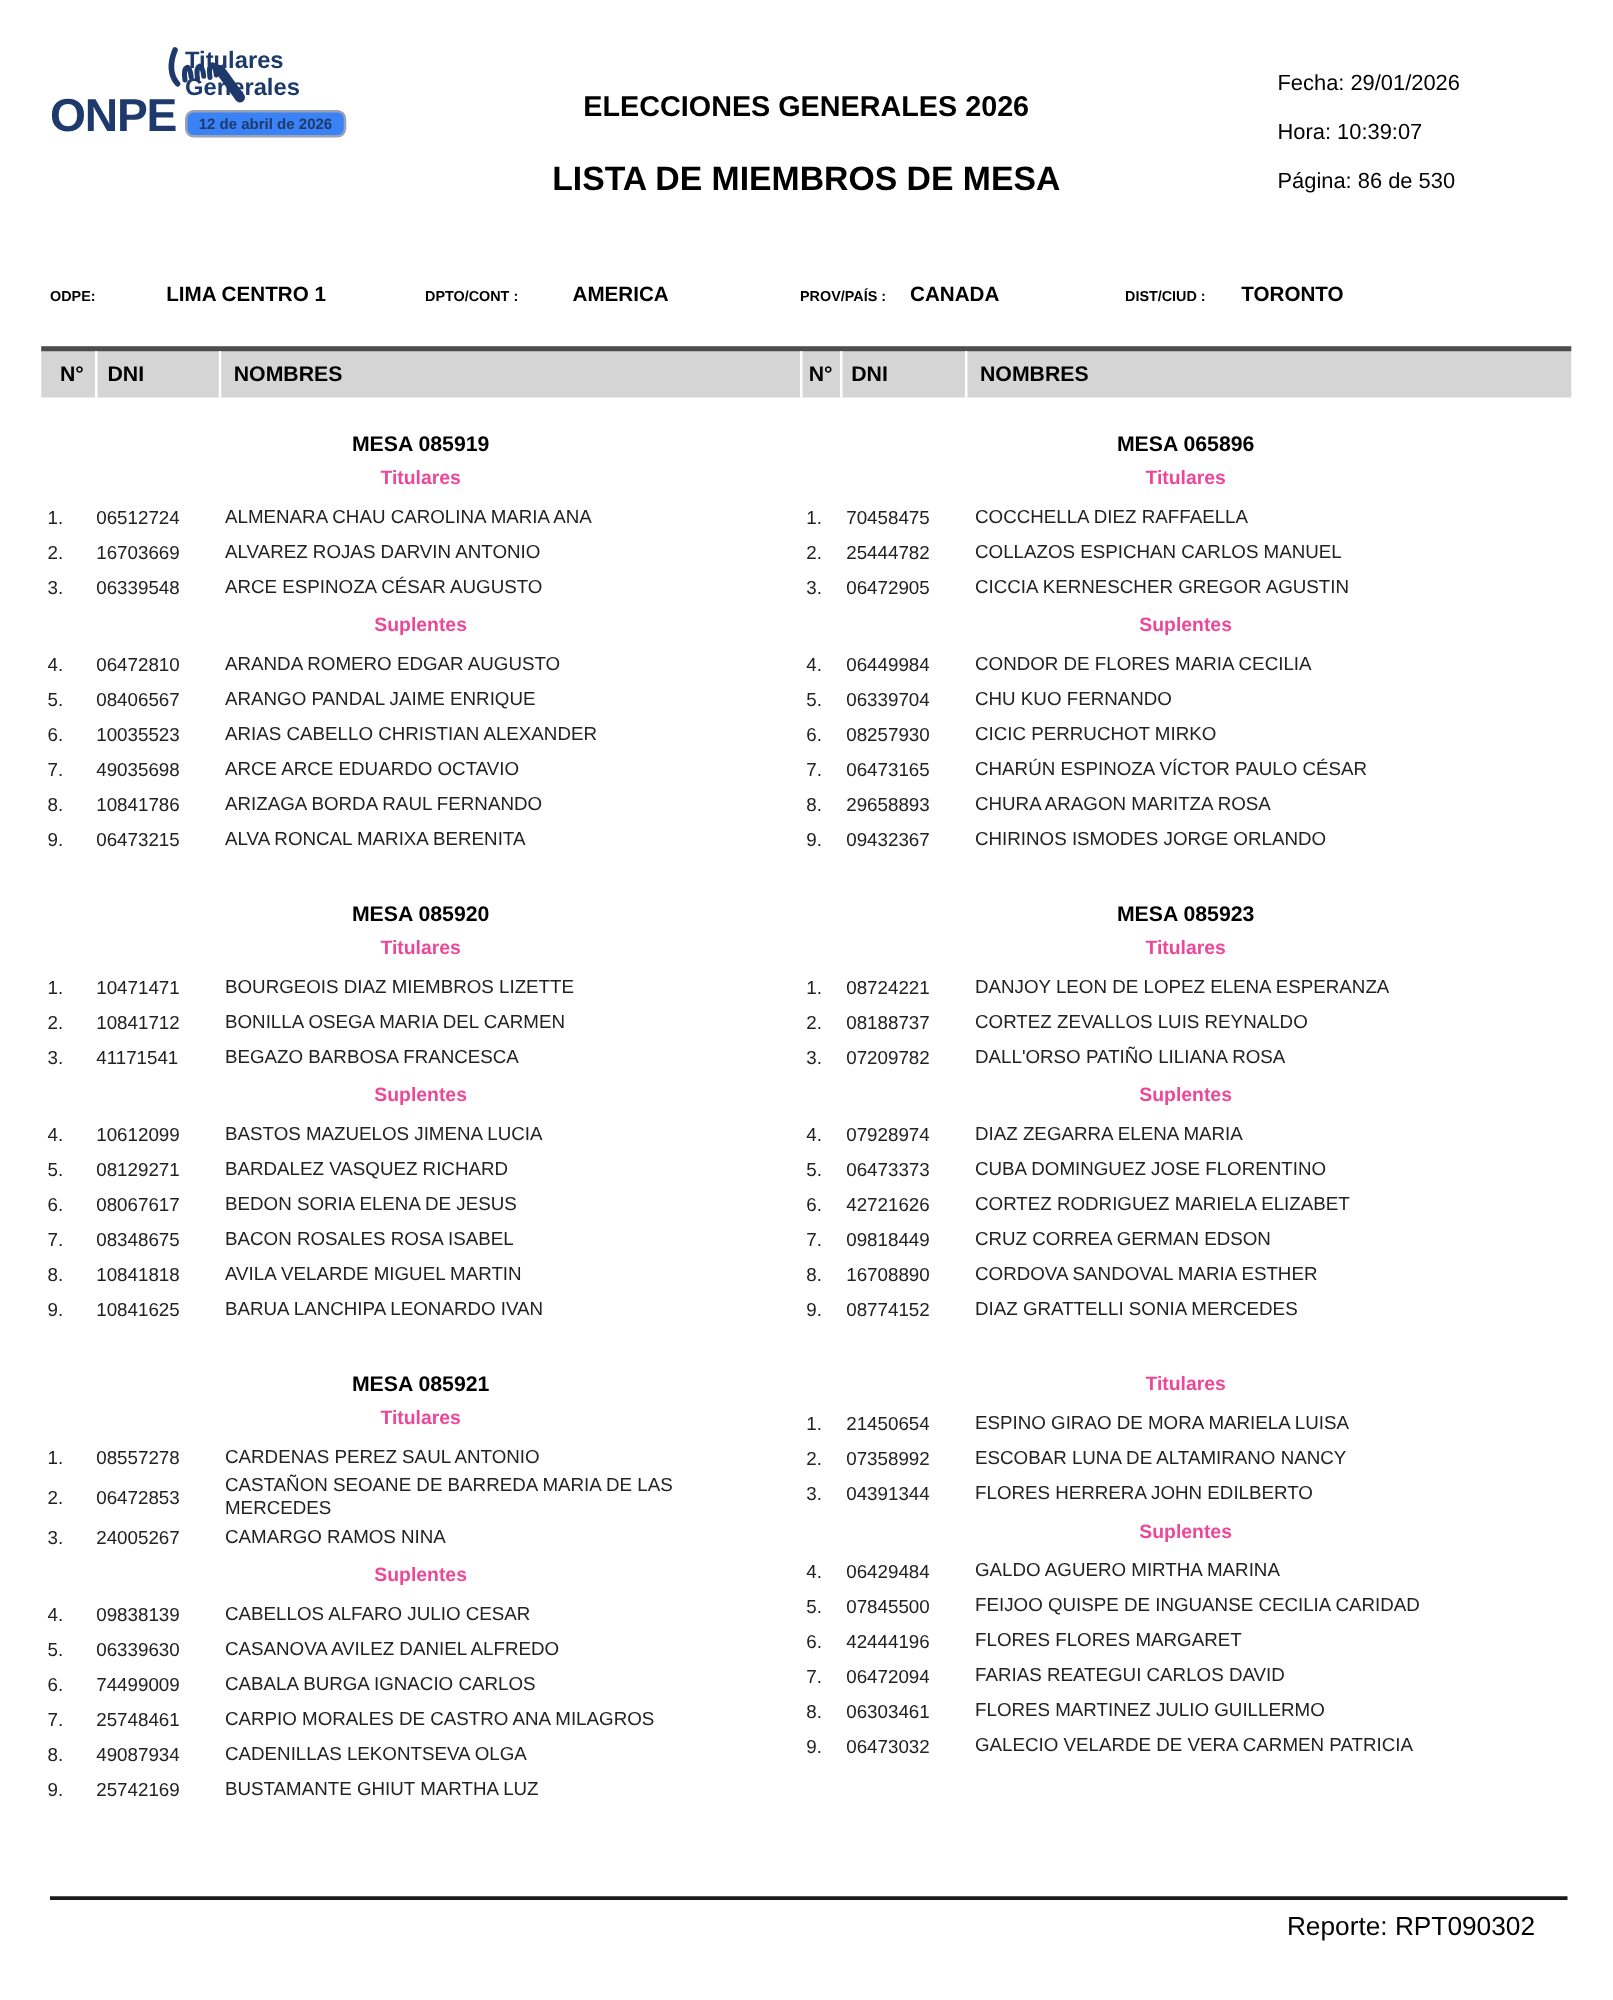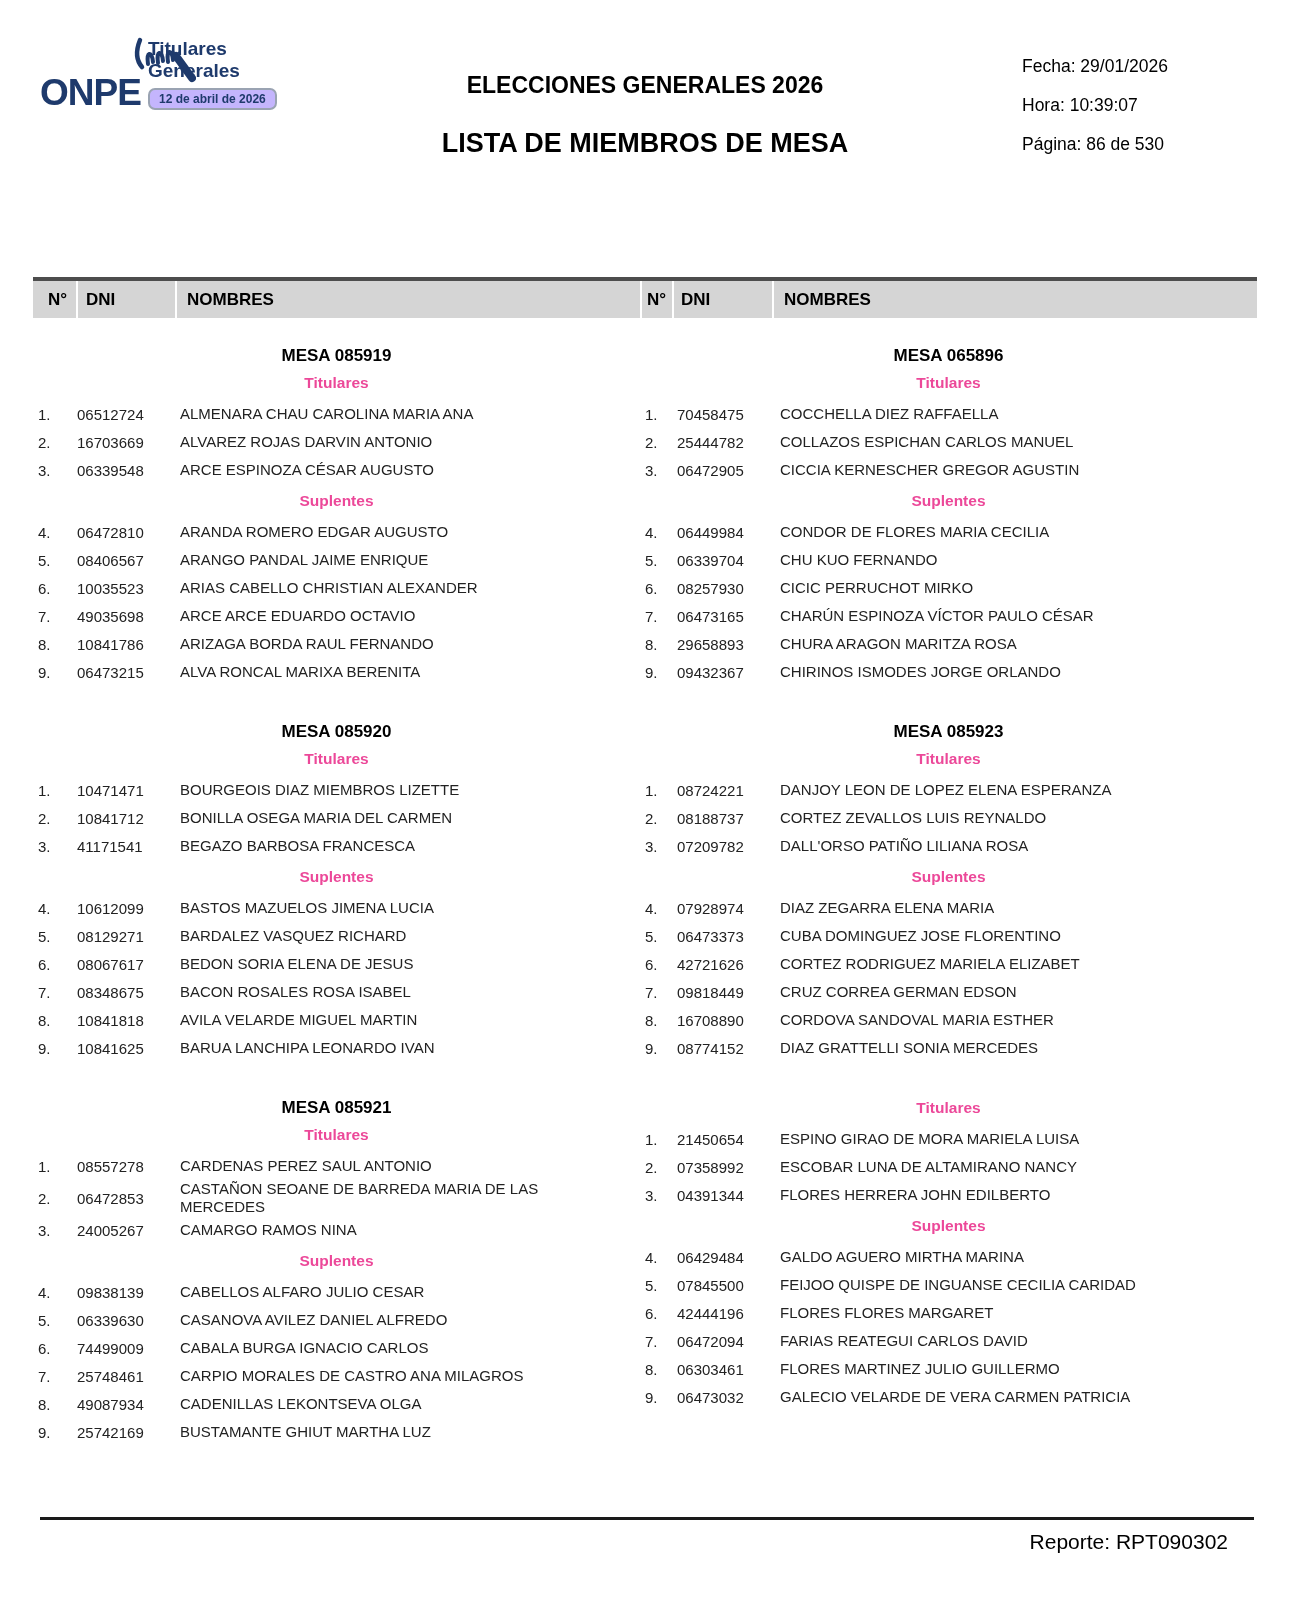--- a/index.html
+++ b/index.html
@@ -13,21 +13,21 @@
   .logo { position:absolute; left:40px; top:34px; width:300px; height:120px; }
   .logo-onpe {
     position:absolute; left:0; top:38px; font-size:37px; font-weight:900;
     letter-spacing:-1px; color:#1e3a6c;
   }
   .hand-icon { position:absolute; left:86px; top:2px; }
   .logo-right { position:absolute; left:108px; top:4px; width:170px; }
   .logo-line { font-size:19px; font-weight:bold; color:#1e3a6c; line-height:22px; }
   .logo-badge {
     display:inline-block; margin-top:6px; border:2px solid #9aa3b2; border-radius:7px;
-    padding:2px 9px; font-size:12px; font-weight:bold; color:#1e3a6c; background:#c4b5fd;
+    padding:2px 9px; font-size:12px; font-weight:bold; color:#1e3a6c; background:#3b82f6;
   }
   .doc-title {
     position:absolute; left:320px; width:650px; top:72px; text-align:center;
     font-size:23px; font-weight:bold; color:#000;
   }
   .doc-subtitle {
     position:absolute; left:320px; width:650px; top:128px; text-align:center;
     font-size:27px; font-weight:bold; color:#000;
   }
   .meta-right { position:absolute; left:1022px; top:55px; font-size:17.5px; color:#000; }
@@ -107,20 +107,30 @@
 
   <div class="doc-title">ELECCIONES GENERALES 2026</div>
   <div class="doc-subtitle">LISTA DE MIEMBROS DE MESA</div>
 
   <div class="meta-right">
     <div>Fecha: 29/01/2026</div>
     <div>Hora: 10:39:07</div>
     <div>Página: 86 de 530</div>
   </div>
 
+  <div class="region-row">
+    <span class="region-label rw-l1">ODPE:</span>
+    <span class="region-value rw-v1">LIMA CENTRO 1</span>
+    <span class="region-label rw-l2">DPTO/CONT :</span>
+    <span class="region-value rw-v2">AMERICA</span>
+    <span class="region-label rw-l3">PROV/PAÍS :</span>
+    <span class="region-value rw-v3">CANADA</span>
+    <span class="region-label rw-l4">DIST/CIUD :</span>
+    <span class="region-value">TORONTO</span>
+  </div>
 
   <div class="bar">
     <div class="bar-half left">
       <div class="bar-cell bh-n-l">N°</div>
       <div class="bar-cell bh-d-l">DNI</div>
       <div class="bar-cell bh-m-l">NOMBRES</div>
     </div>
     <div class="bar-half right">
       <div class="bar-cell bh-n-r">N°</div>
       <div class="bar-cell bh-d-r">DNI</div>

